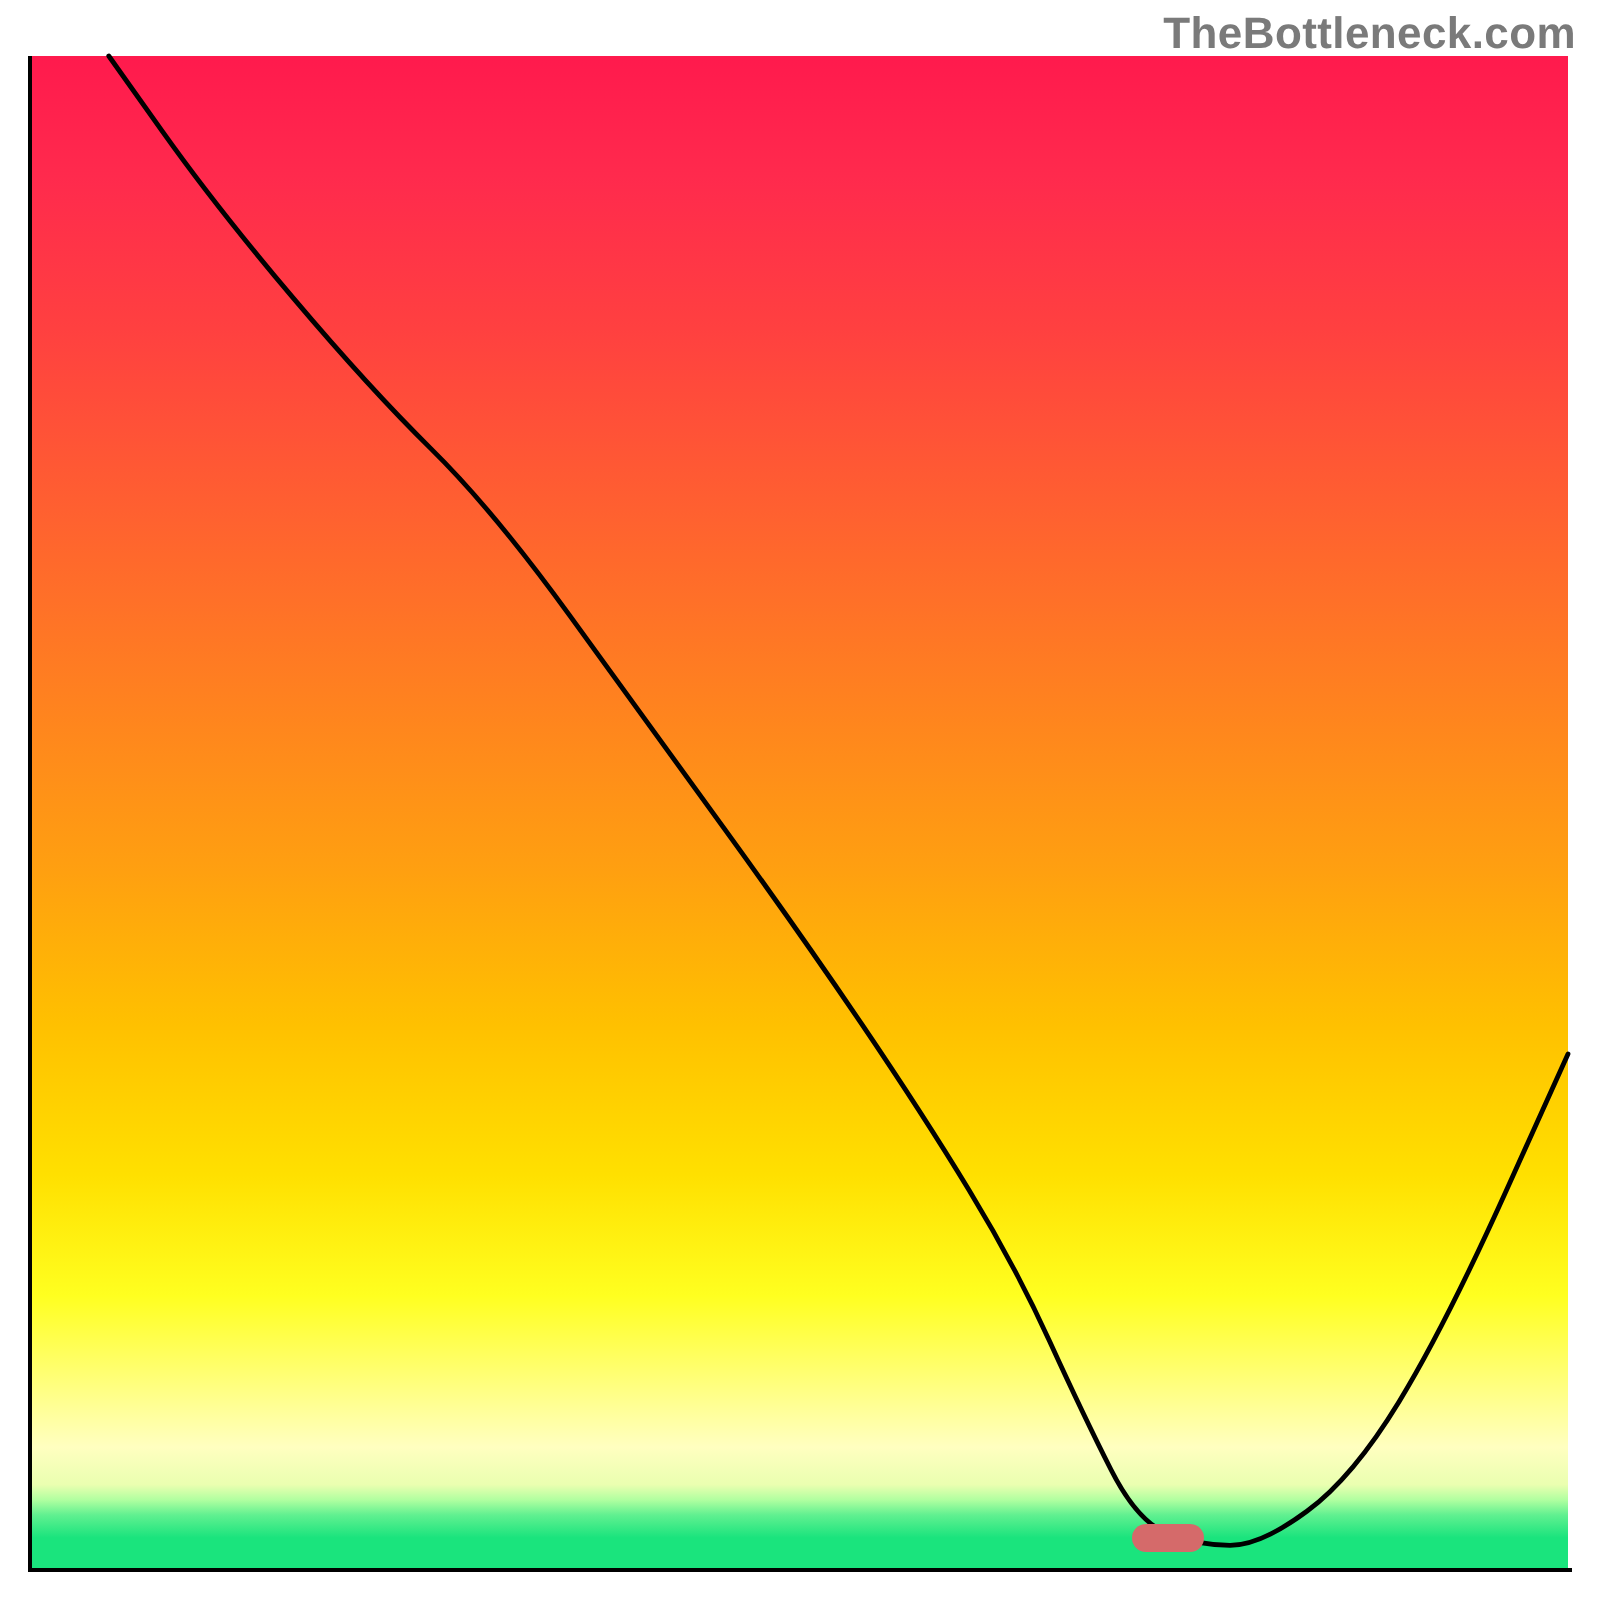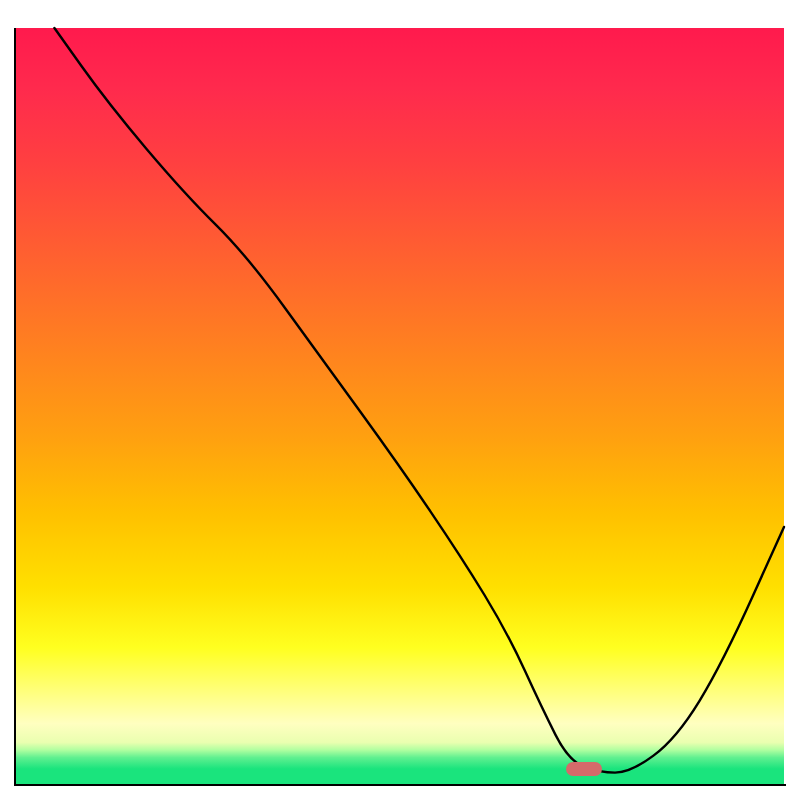--- a/index.html
+++ b/index.html
@@ -75,20 +75,21 @@
     border-radius: 7px;
     background: #d56a6a;
     transform: translate(-50%, -50%);
   }
 </style>
 </head>
 <body>
 
 <div class="chart-container">
 
+  <div class="watermark">TheBottleneck.com</div>
 
   <div class="plot-area"></div>
 
   <div class="axis-left"></div>
   <div class="axis-bottom"></div>
 
   <svg class="curve-svg" viewBox="0 0 768 756" preserveAspectRatio="none">
     <path id="curve-path" fill="none" stroke="#000" stroke-width="2.4" stroke-linecap="round" stroke-linejoin="round" d="M 38.400000000000006 0 Q 38.400000000000006 0 65.28 37.80000000000001 Q 92.16 75.60000000000002 130.56 120.95999999999998 Q 168.96 166.31999999999994 199.68 196.56 Q 230.39999999999998 226.80000000000007 268.8 279.72 Q 307.20000000000005 332.64 345.6 385.56 Q 384 438.48 414.71999999999997 483.84000000000003 Q 445.43999999999994 529.2 468.47999999999996 567 Q 491.52 604.8 508.8 642.5999999999999 Q 526.08 680.4 539.52 706.86 Q 552.96 733.32 568.32 738.99 Q 583.6800000000001 744.66 599.0400000000001 744.66 Q 614.4000000000001 744.66 637.44 727.65 Q 660.48 710.64 683.52 672.8399999999999 Q 706.5600000000001 635.04 737.28 567 T 768 498.96"></path>
   </svg>
 

